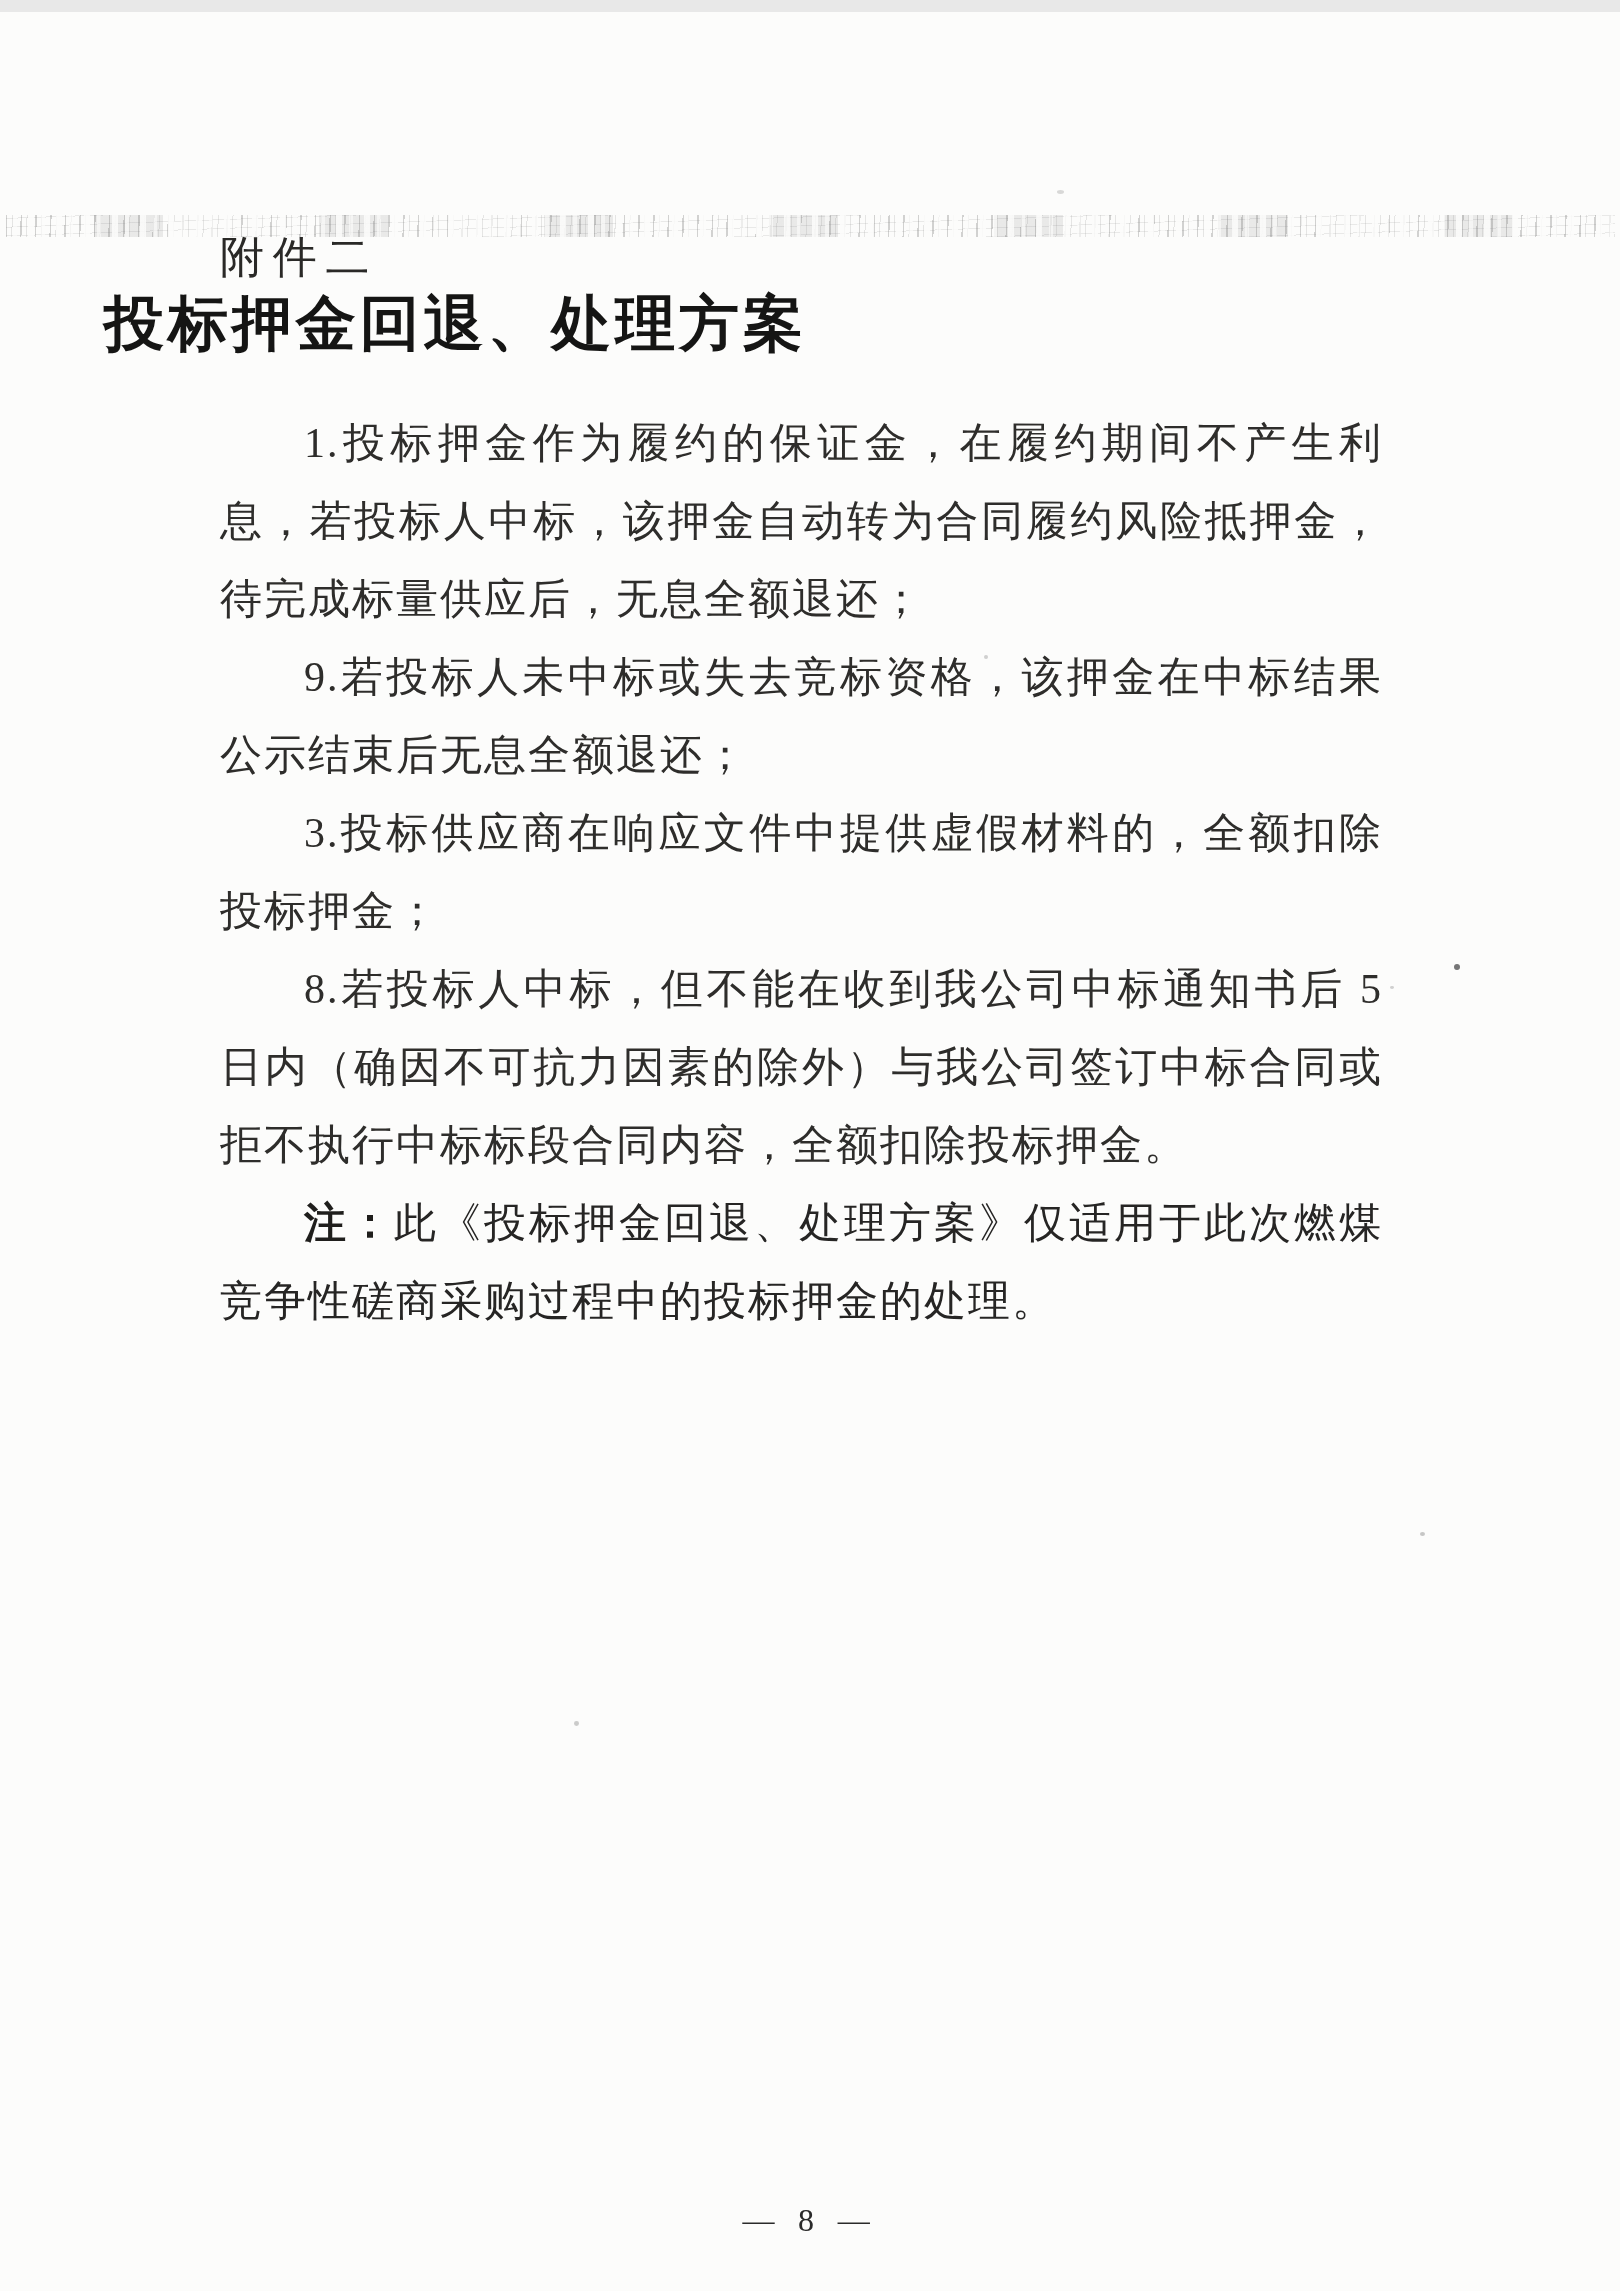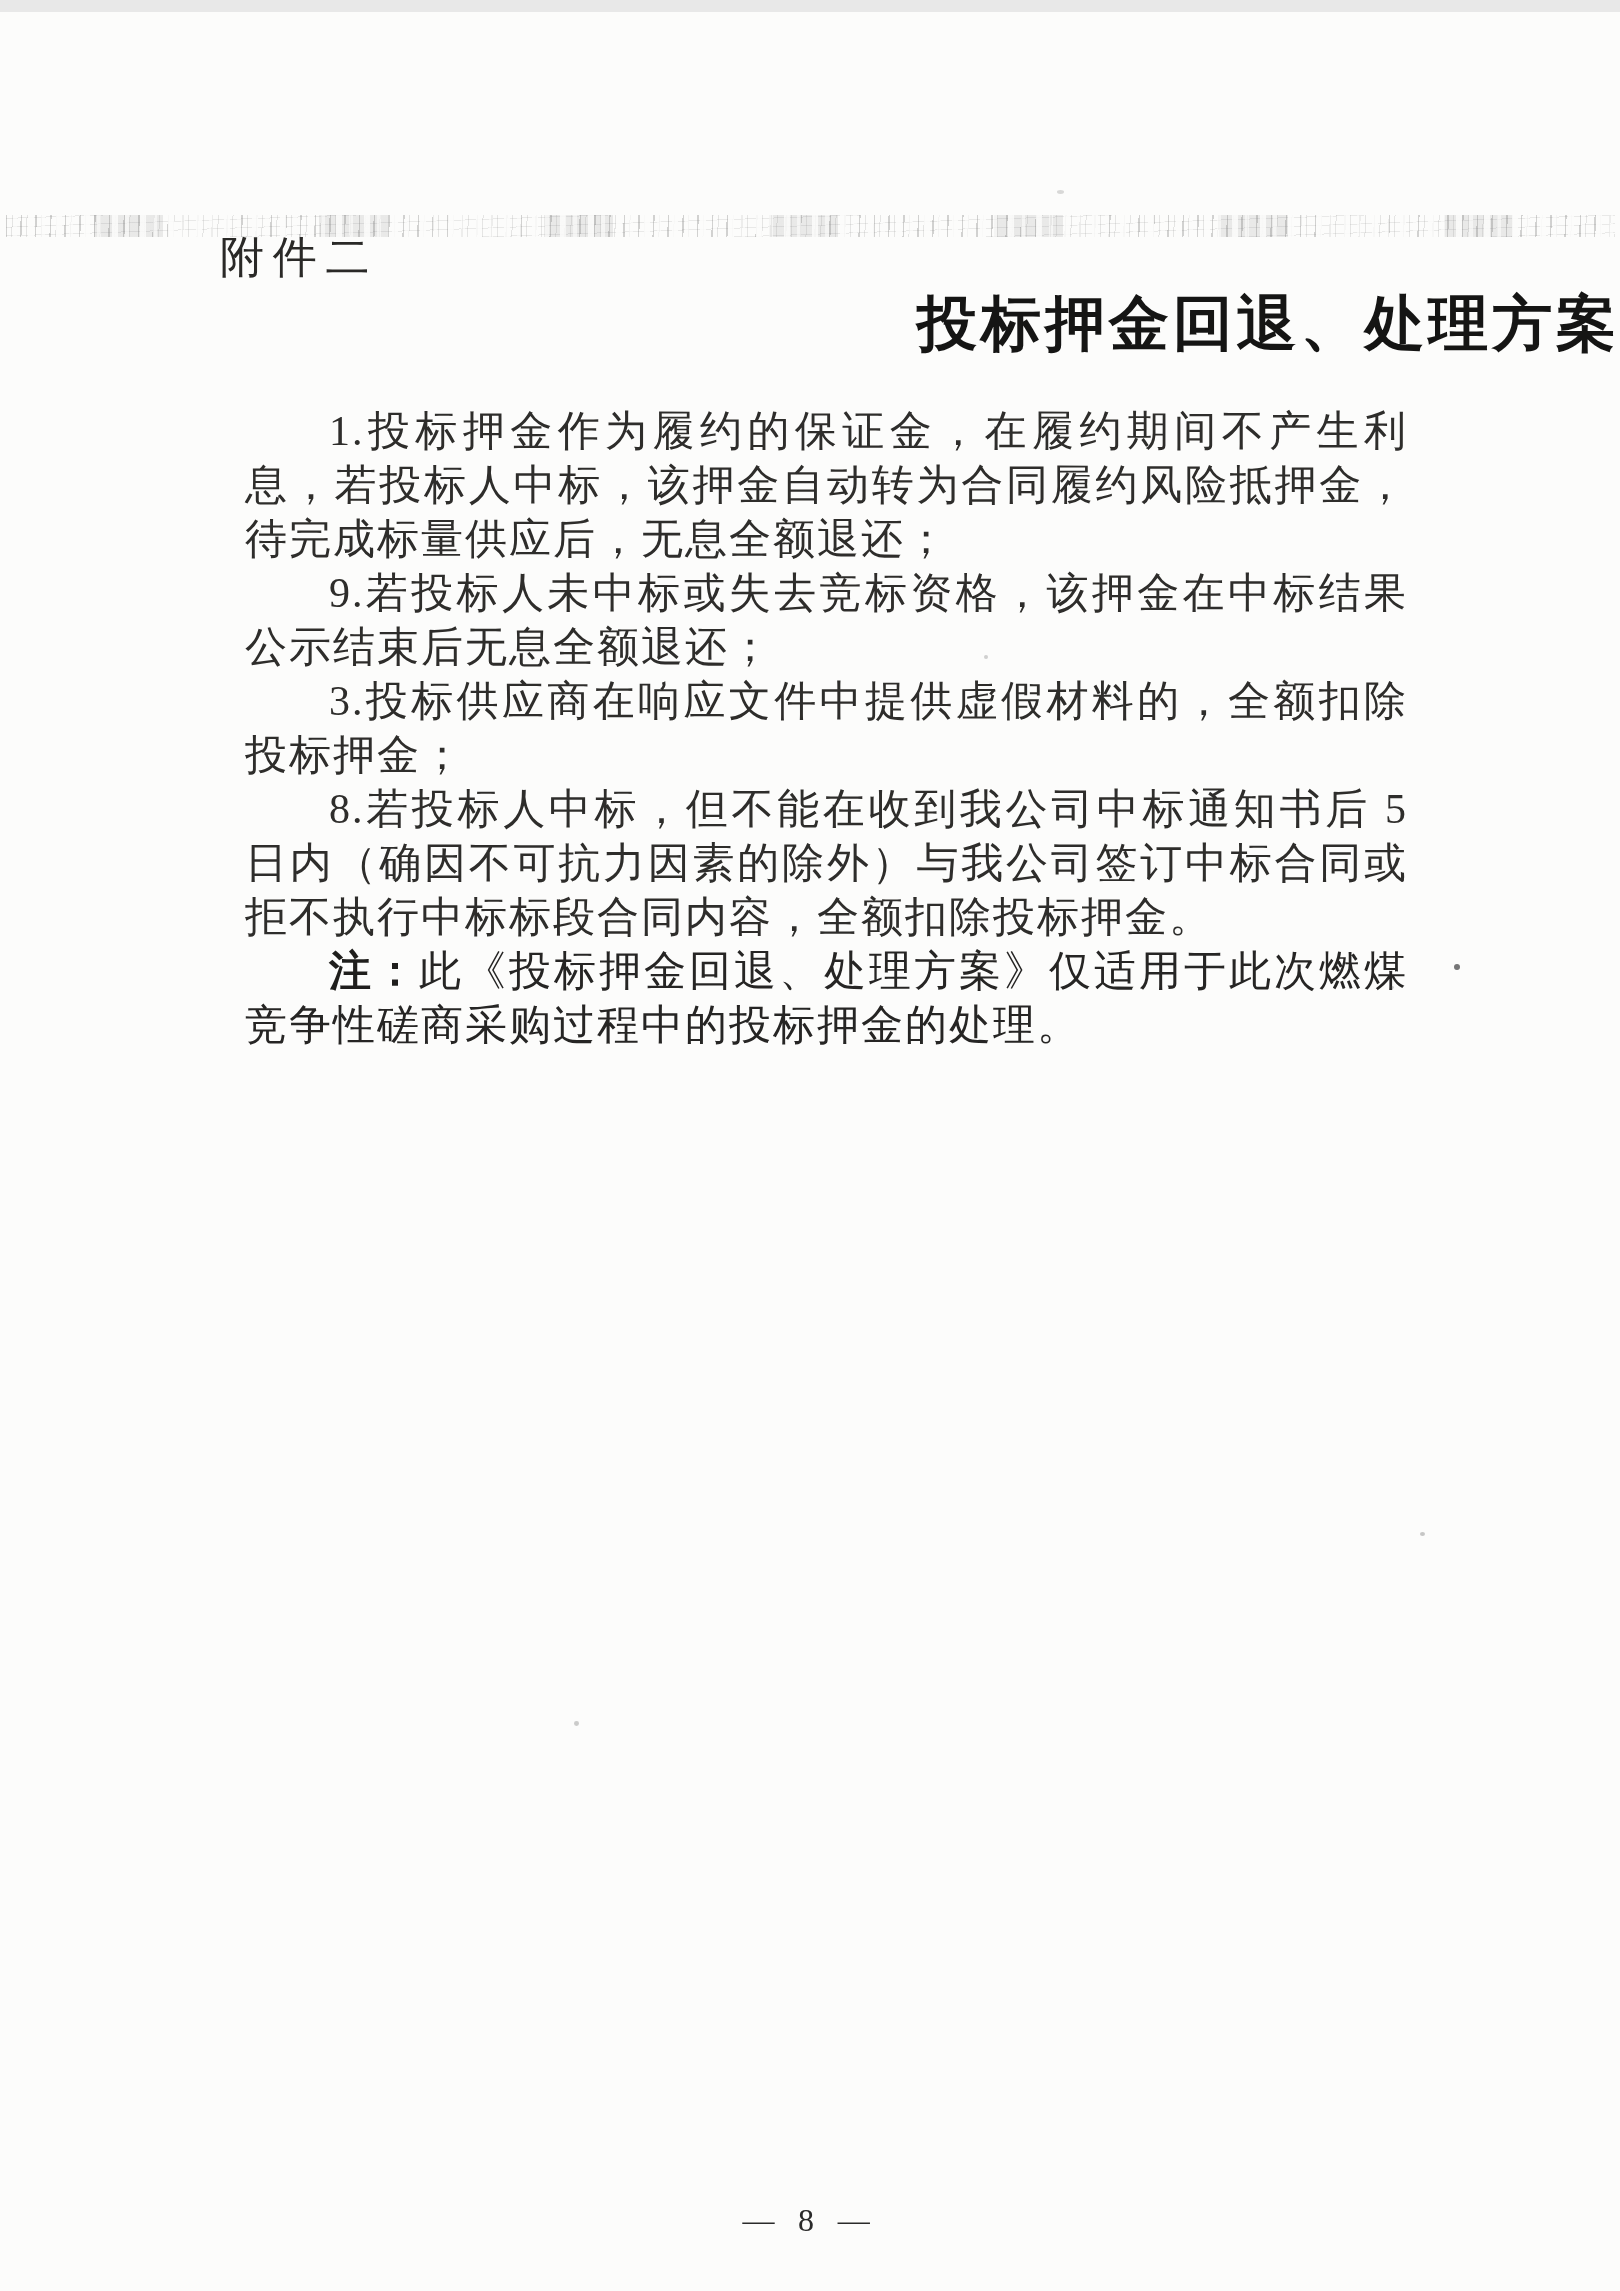--- a/index.html
+++ b/index.html
@@ -25,29 +25,29 @@
     filter: blur(0.4px);
   }
 
   .attachment-label {
     position:absolute; left:220px; top:216px;
     font-size:44px; letter-spacing:8.8px; color:#2a2927;
   }
 
   .doc-title {
     position:absolute; left:0; right:0; top:272px;
-    padding-left:55px;            
-    text-align:right;
+    padding-left:104px;            
+    text-align:left;
     font-size:60px; font-weight:bold; letter-spacing:3.9px;
     color:#151514;
   }
 
   .doc-body {
-    position:absolute; left:245px; top:392px; width:1163px;
-    font-size:42px; line-height:54px; letter-spacing:2px;
+    position:absolute; left:220px; top:392px; width:1163px;
+    font-size:42px; line-height:78px; letter-spacing:2px;
     text-align:justify; text-justify:inter-character;
   }
   .doc-body p { margin:0; text-indent:84px; }
   .doc-body p.note .note-prefix { font-weight:bold; color:#1f1e1c; }
   .doc-body p.note { color:#262524; }
 
   .page-number {
     position:absolute; left:0; right:0; top:2190px;
     text-align:center; font-size:32px; letter-spacing:7.8px; color:#2a2a2a;
   }

